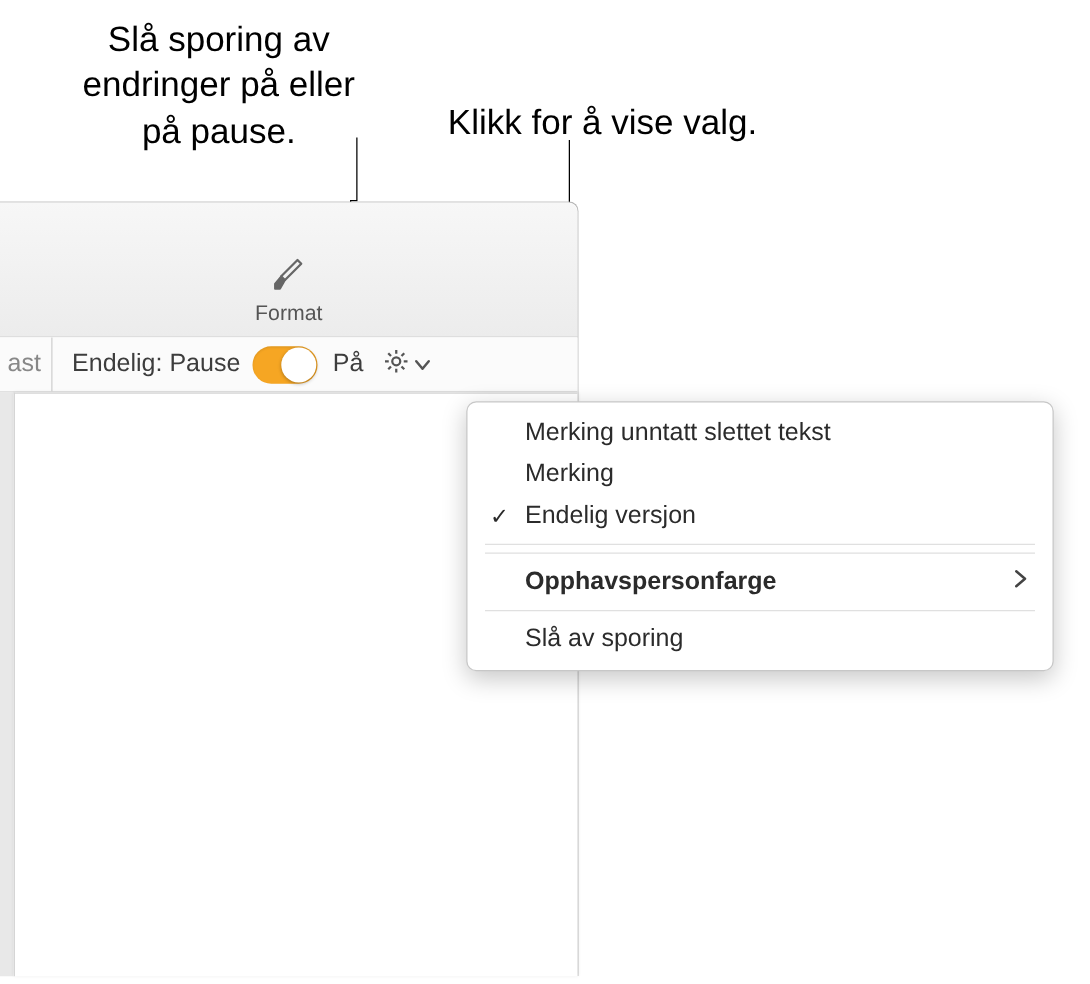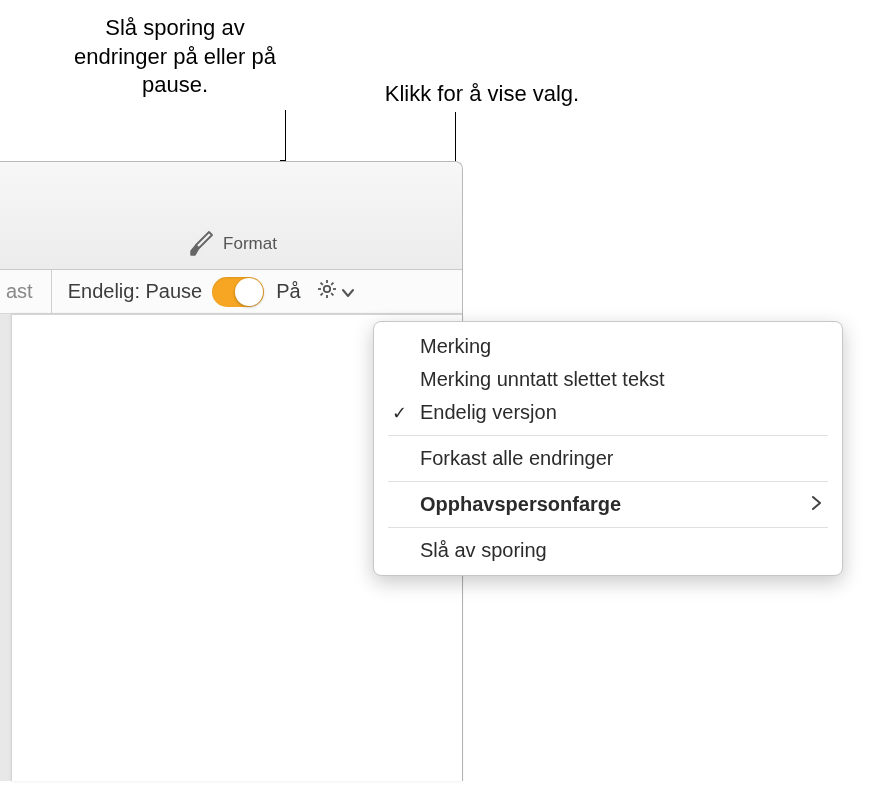--- a/index.html
+++ b/index.html
@@ -11,21 +11,21 @@
       font-family: -apple-system, BlinkMacSystemFont, "Helvetica Neue", Arial, sans-serif;
       background: #ffffff;
       width: 872px;
       height: 787px;
       position: relative;
       overflow: hidden;
     }
     
     .callout {
       position: absolute;
-      font-size: 22px;
+      font-size: 28px;
       color: #000;
       line-height: 1.3;
       text-align: center;
     }
     .callout-left {
       top: 14px;
       left: 60px;
       width: 230px;
     }
     .callout-right {
@@ -96,21 +96,21 @@
       display: flex;
       align-items: flex-end;
       justify-content: center;
       padding-bottom: 8px;
       gap: 38px;
       border-top-right-radius: 8px;
     }
     
     .toolbar-item {
       display: flex;
-      flex-direction: row;
+      flex-direction: column;
       align-items: center;
       gap: 4px;
     }
     .toolbar-icon {
       width: 34px;
       height: 34px;
       display: flex;
       align-items: center;
       justify-content: center;
     }
@@ -127,21 +127,21 @@
       align-items: center;
       padding: 0 6px;
       font-size: 20px;
       color: #3d3d3d;
       gap: 10px;
       position: relative;
     }
     
     .cutoff-text {
       color: #888;
-      padding-right: 18px;
+      padding-right: 8px;
       border-right: 1px solid #d0d0d0;
       height: 100%;
       display: flex;
       align-items: center;
       text-align: center;
     }
     
     .sporing-label {
       margin-left: 6px;
     }
@@ -297,33 +297,30 @@
       </span>
     </div>
   </div>
 
   <div class="doc-gray-strip"></div>
   <div class="document-area"></div>
 </div>
 
 <div class="popup-menu">
   <div class="menu-item">
+    <span>Merking unntatt slettet tekst</span>
+  </div>
+  <div class="menu-item">
     <span>Merking</span>
-  </div>
-  <div class="menu-item">
-    <span>Merking unntatt slettet tekst</span>
   </div>
   <div class="menu-item">
     <span class="menu-check">✓</span>
     <span>Endelig versjon</span>
   </div>
   <div class="menu-separator"></div>
-  <div class="menu-item">
-    <span>Forkast alle endringer</span>
-  </div>
   <div class="menu-separator"></div>
   <div class="menu-item menu-item-submenu">
     <span>Opphavspersonfarge</span>
     <span class="chevron-right">
       <svg width="11" height="16" viewBox="0 0 11 16">
         <path d="M2 2 L9 8 L2 14" fill="none" stroke="#444" stroke-width="2" stroke-linecap="round" stroke-linejoin="round"></path>
       </svg>
     </span>
   </div>
   <div class="menu-separator"></div>

